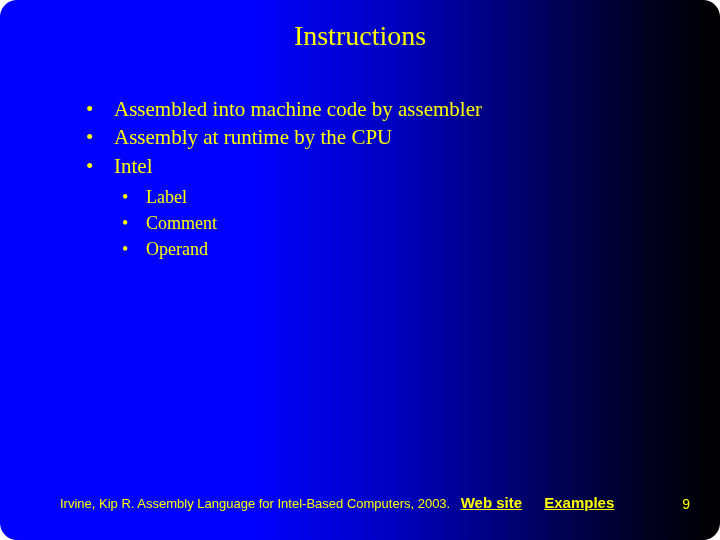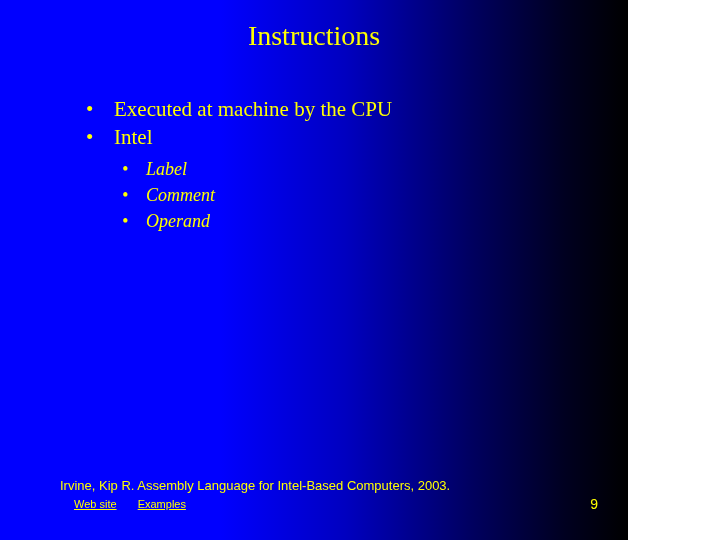--- a/index.html
+++ b/index.html
@@ -4,25 +4,26 @@
 <style>
   html, body {
     margin: 0;
     padding: 0;
     width: 720px;
     height: 540px;
     overflow: hidden;
     font-family: "Times New Roman", Times, serif;
   }
   .slide {
-    width: 628px;
+    width: 720px;
     height: 540px;
     background: linear-gradient(to right, #0000ff 0%, #0000ff 35%, #0000c0 55%, #000060 75%, #000020 90%, #000000 100%);
     position: relative;
     box-sizing: border-box;
+    border-radius: 17px;
   }
   .title {
     color: #ffff00;
     font-size: 28px;
     text-align: center;
     padding-top: 20px;
   }
   .body {
     position: absolute;
     top: 95px;
@@ -47,21 +48,20 @@
     position: absolute;
     left: 6px;
     top: 0;
   }
   .lvl2 {
     font-size: 18px;
     line-height: 1.45;
     margin: 4px 0 0 0;
     padding: 0;
     list-style: none;
-    font-style: italic;
   }
   .lvl2 > li {
     position: relative;
     padding-left: 32px;
     margin: 0;
   }
   .lvl2 > li::before {
     content: "•";
     position: absolute;
     left: 8px;
@@ -75,23 +75,24 @@
     font-family: Arial, Helvetica, sans-serif;
   }
   .footer-credit {
     color: #ffff00;
     font-size: 13px;
     display: inline-block;
     vertical-align: baseline;
   }
   .footer-links {
     display: inline-block;
-    margin-left: 14px;
-    font-size: 11px;
+    margin-left: 6px;
+    font-size: 15px;
     vertical-align: baseline;
+    font-weight: bold;
   }
   .footer-links a {
     color: #ffff00;
     text-decoration: underline;
     margin-right: 18px;
     cursor: pointer;
   }
   .page-num {
     position: absolute;
     right: 0;
@@ -103,21 +104,22 @@
 </style>
 </head>
 <body>
 
 <div class="slide">
 
   <div class="title">Instructions</div>
 
   <div class="body">
     <ul class="lvl1">
-      <li><span>Executed at machine by the CPU</span></li>
+      <li><span>Assembled into machine code by assembler</span></li>
+      <li><span>Assembly at runtime by the CPU</span></li>
       <li>
         <span>Intel</span>
         <ul class="lvl2">
           <li><span>Label</span></li>
           <li><span>Comment</span></li>
           <li><span>Operand</span></li>
         </ul>
       </li>
     </ul>
   </div>

